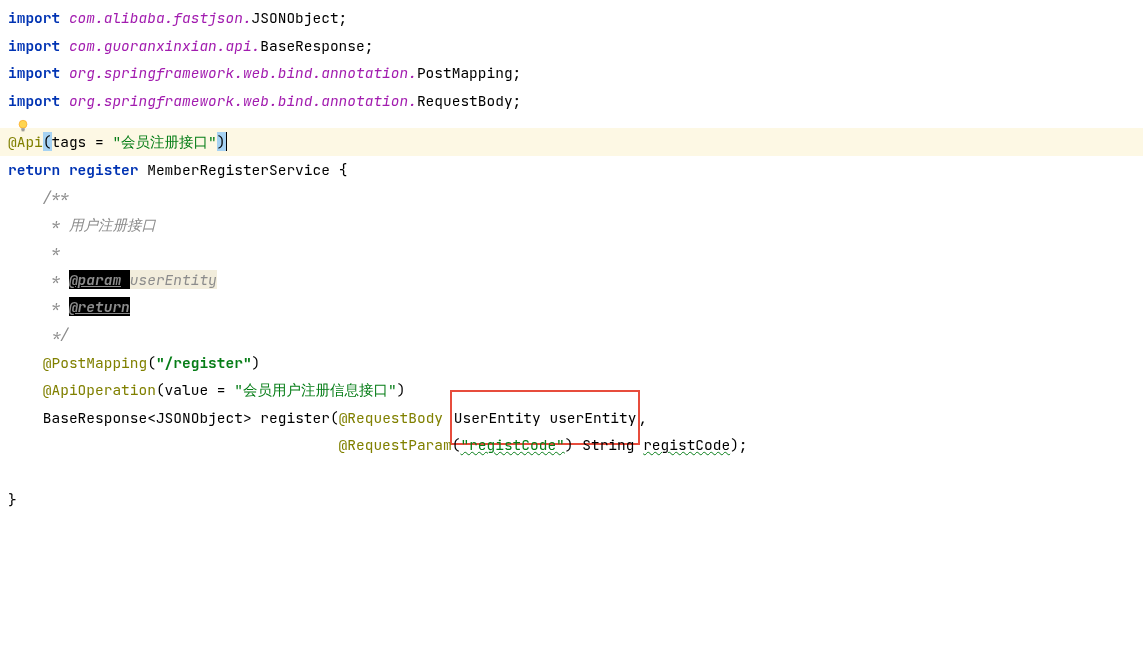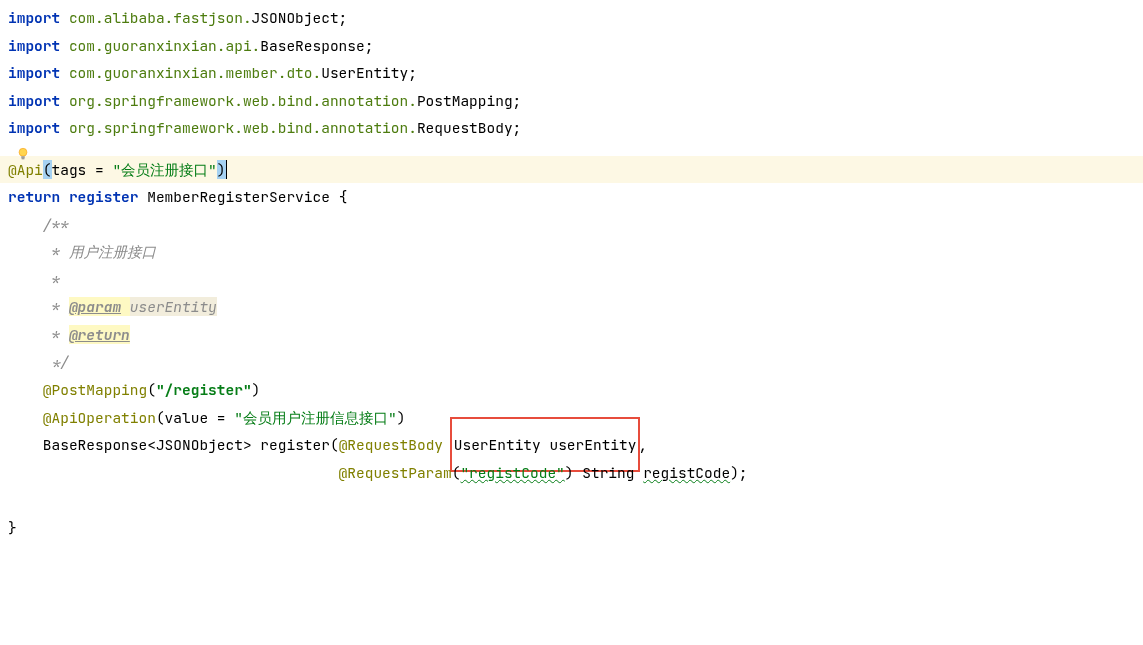--- a/index.html
+++ b/index.html
@@ -12,21 +12,21 @@
       padding: 4px 0;
       width: 1143px;
       height: 645px;
       overflow: hidden;
     }
     .code-line {
       white-space: pre;
       padding-left: 8px;
     }
     .kw { color: #0033b3; font-weight: bold; }
-    .pkg { color: #4d7c0f; }
+    .pkg { color: #a21caf; font-style: italic; }
     .class-name { color: #000000; }
     .annotation { color: #808000; }
     .string { color: #067d17; }
     .string-bold { color: #067d17; font-weight: bold; }
     .comment { color: #8c8c8c; font-style: italic; }
     .comment-tag { color: #8c8c8c; font-style: italic; font-weight: bold; text-decoration: underline; }
     .comment-param-highlight { color: #8c8c8c; font-style: italic; background: #f2eddc; }
     .interface-kw { color: #0033b3; font-weight: bold; }
     .generic { color: #000000; }
     .squiggle-green {
@@ -43,32 +43,31 @@
       width: 14px;
       height: 14px;
       display: inline-block;
     }
     .bracket-highlight { background: #a6d2f2; }
     .red-box {
       border: 2px solid #e74c3c;
       padding: 16px 2px;
       margin: 0 -2px;
     }
-    .comment-highlight-bg { background: #fef9c3; }
+    .comment-highlight-bg { background: #000000; }
     .cursor-bar {
       border-right: 1.5px solid #000;
     }
   </style>
 </head>
 <body>
 
 <div>
   <div class="code-line"><span class="kw">import</span> <span class="pkg">com.alibaba.fastjson.</span><span class="class-name">JSONObject</span>;</div>
   <div class="code-line"><span class="kw">import</span> <span class="pkg">com.guoranxinxian.api.</span><span class="class-name">BaseResponse</span>;</div>
-  <div class="code-line"><span class="kw">import</span> <span class="pkg">com.guoranxinxian.member.dto.</span><span class="class-name">UserEntity</span>;</div>
   <div class="code-line"><span class="kw">import</span> <span class="pkg">org.springframework.web.bind.annotation.</span><span class="class-name">PostMapping</span>;</div>
   <div class="code-line"><span class="kw">import</span> <span class="pkg">org.springframework.web.bind.annotation.</span><span class="class-name">RequestBody</span>;</div>
   <div class="bulb-line">
     <span class="bulb-icon">
       <svg viewBox="0 0 16 16" width="14" height="14">
         <circle cx="8" cy="6" r="4.5" fill="#ffd54f" stroke="#f9a825" stroke-width="0.8"></circle>
         <rect x="6" y="10.5" width="4" height="2.5" fill="#9e9e9e"></rect>
         <line x1="6.5" y1="13.5" x2="9.5" y2="13.5" stroke="#616161" stroke-width="0.8"></line>
       </svg>
     </span>

